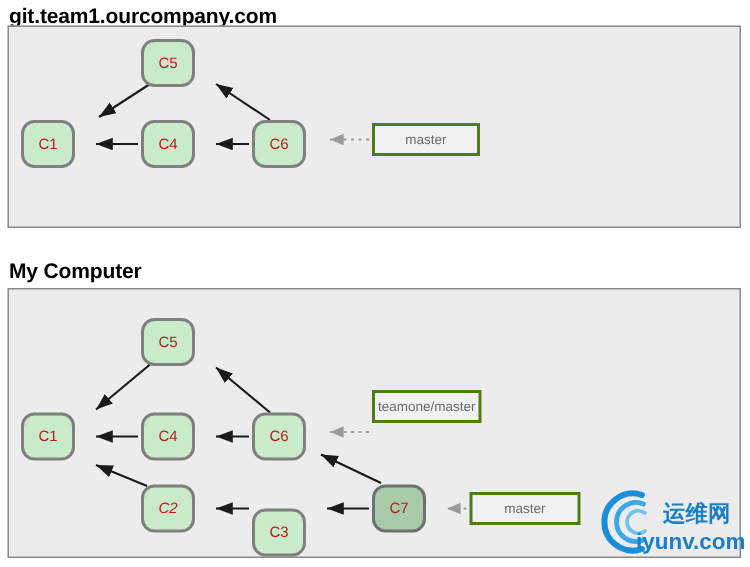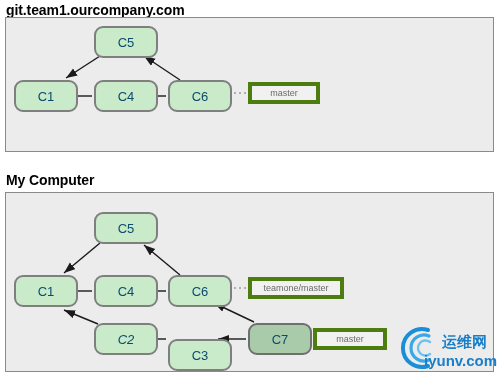--- a/index.html
+++ b/index.html
@@ -36,42 +36,42 @@
 
   .graph-svg {
     position: absolute;
     left: 0;
     top: 0;
     overflow: visible;
   }
 
   .node {
     position: absolute;
-    width: 64px;
+    width: 36px;
     height: 32px;
     box-sizing: border-box;
     border: 2px solid #7f7f7f;
     border-radius: 9px;
     background: #c9ebc9;
     display: flex;
     align-items: center;
     justify-content: center;
-    font-size: 13px;
-    color: #0c4a6e;
+    font-size: 10px;
+    color: #b91c1c;
     font-family: "Liberation Sans", sans-serif;
   }
   .node.current {
     background: #a9cbaa;
     border-color: #6f6f6f;
   }
 
   .ref-box {
     position: absolute;
     box-sizing: border-box;
-    border: 4px solid #4d7c0f;
+    border: 2px solid #4d7c0f;
     background: #f1f1f1;
     display: flex;
     align-items: center;
     justify-content: center;
     font-size: 9px;
     color: #6a6a6a;
     height: 22px;
     font-family: "Liberation Sans", sans-serif;
     white-space: nowrap;
   }
@@ -171,21 +171,21 @@
 <div class="node" style="left:94px; top:323px;font-style:italic;">
   <span>C2</span>
 </div>
 <div class="node" style="left:168px; top:339px;">
   <span>C3</span>
 </div>
 <div class="node current" style="left:248px; top:323px;">
   <span>C7</span>
 </div>
 
-<div class="ref-box" style="left:248px; top:277px; width:96px;">
+<div class="ref-box" style="left:248px; top:260px; width:73px;">
   <span>teamone/master</span>
 </div>
 <div class="ref-box" style="left:313px; top:328px; width:74px;">
   <span>master</span>
 </div>
 
 <svg id="watermark" viewBox="0 0 100 56">
   <g>
     <path d="M30 10 A19 19 0 1 0 30 46" fill="none" stroke="#1a8fd8" stroke-width="4" stroke-linecap="round"></path>
     <path d="M31 16 A13 13 0 1 0 31 40" fill="none" stroke="#3aa8e8" stroke-width="3.2" stroke-linecap="round"></path>

